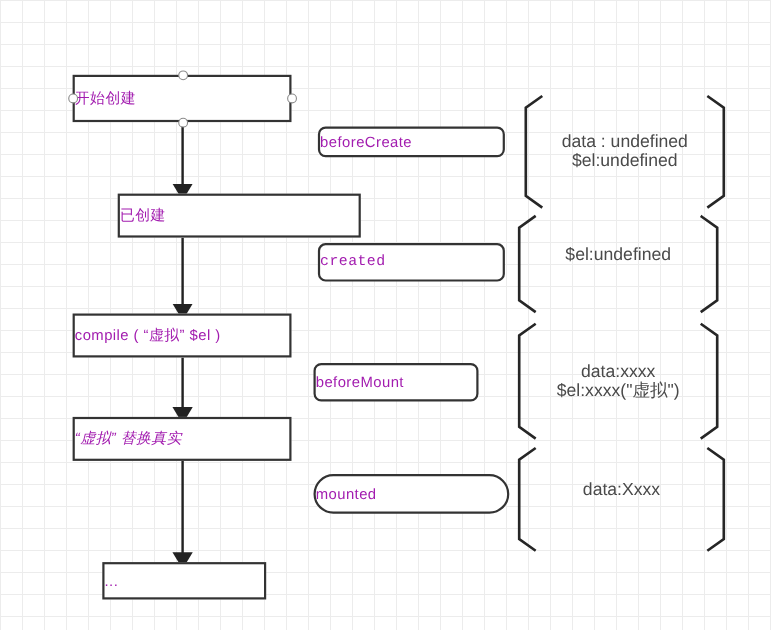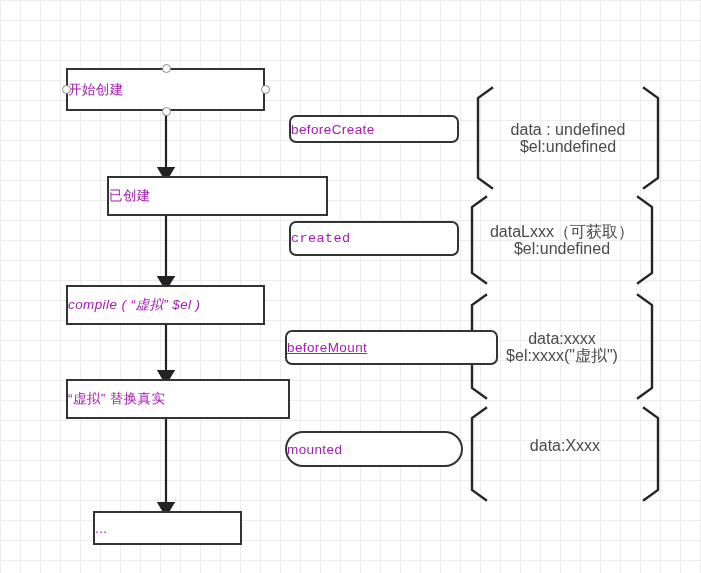--- a/index.html
+++ b/index.html
@@ -97,47 +97,47 @@
       </g>
   </svg>
 
   <div id="flow-nodes-container">
       <div class="node rect" style="left: 66px; top: 68px; width: 199px; height: 43px;">
         <span>开始创建</span>
       </div>
       <div class="node rect" style="left: 83px; top: 176px; width: 221px; height: 40px; margin-left: 24px;">
         <span>已创建</span>
       </div>
-      <div class="node rect" style="left: 66px; top: 285px; width: 199px; height: 40px; font-style: italic;">
+      <div class="node rect" style="left: 66px; top: 285px; width: 199px; height: 40px;">
         <span>compile ( “虚拟”  $el )</span>
       </div>
-      <div class="node rect" style="left: 66px; top: 379px; width: 224px; height: 40px;">
+      <div class="node rect" style="left: 66px; top: 379px; width: 199px; height: 40px; font-style: italic;">
         <span>“虚拟” 替换真实</span>
       </div>
       <div class="node rect" style="left: 93px; top: 511px; width: 149px; height: 34px;">
         <span>...</span>
       </div>
     </div>
   <div id="hook-nodes-container">
       <div class="node rounded" style="left: 289px; top: 115px; width: 170px; height: 28px;">
         <span>beforeCreate</span>
       </div>
       <div class="node rounded" style="left: 289px; top: 221px; width: 170px; height: 35px; font-family: Liberation Mono, monospace;">
         <span>created</span>
       </div>
-      <div class="node rounded" style="left: 285px; top: 330px; width: 213px; height: 35px; text-decoration: underline;">
+      <div class="node rounded" style="left: 285px; top: 330px; width: 150px; height: 35px;">
         <span>beforeMount</span>
       </div>
       <div class="node rounded" style="left: 285px; top: 431px; width: 178px; height: 36px; border-radius: 18px;">
         <span>mounted</span>
       </div>
     </div>
   <div id="brace-labels-container">
       <div class="brace-label" style="left: 478px; width: 180px; top: 121px;"><div>data : undefined</div><div>$el:undefined</div></div>
-      <div class="brace-label" style="left: 472px; width: 180px; top: 223px;"><div>dataLxxx（可获取）</div><div>$el:undefined</div></div>
+      <div class="brace-label" style="left: 472px; width: 180px; top: 223px;"><div>$el:undefined</div></div>
       <div class="brace-label" style="left: 472px; width: 180px; top: 329.5px;"><div>data:xxxx</div><div>$el:xxxx("虚拟")</div></div>
       <div class="brace-label" style="left: 472px; width: 186px; top: 437px;"><div>data:Xxxx</div></div>
     </div>
   <div id="handles-container">
       <div class="handle" style="left: 161.5px; top: 63.5px;"></div>
       <div class="handle" style="left: 161.5px; top: 106.5px;"></div>
       <div class="handle" style="left: 61.5px; top: 84.5px;"></div>
       <div class="handle" style="left: 260.5px; top: 84.5px;"></div>
     </div>
 

